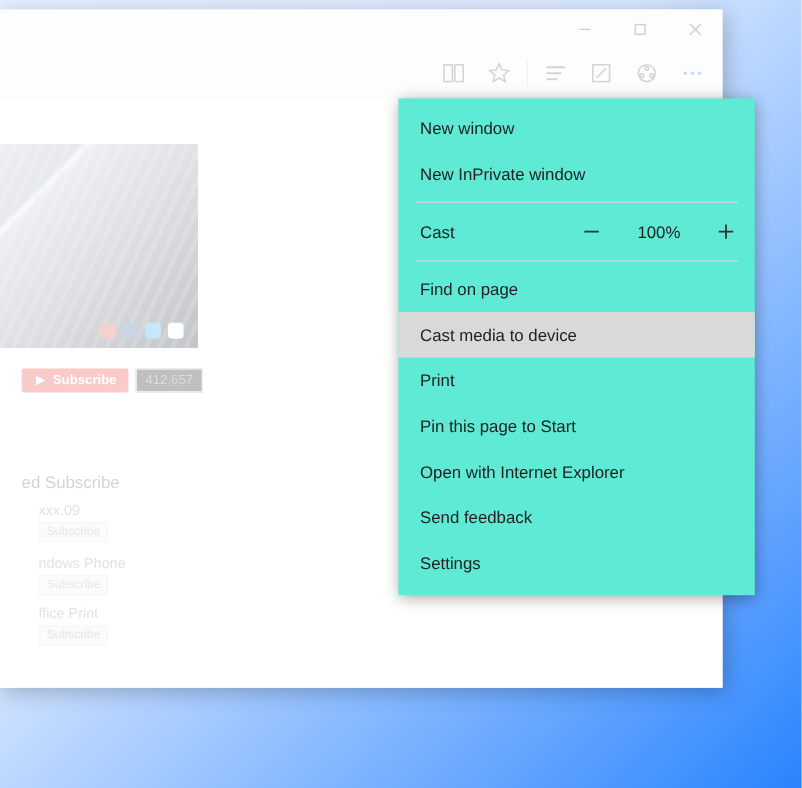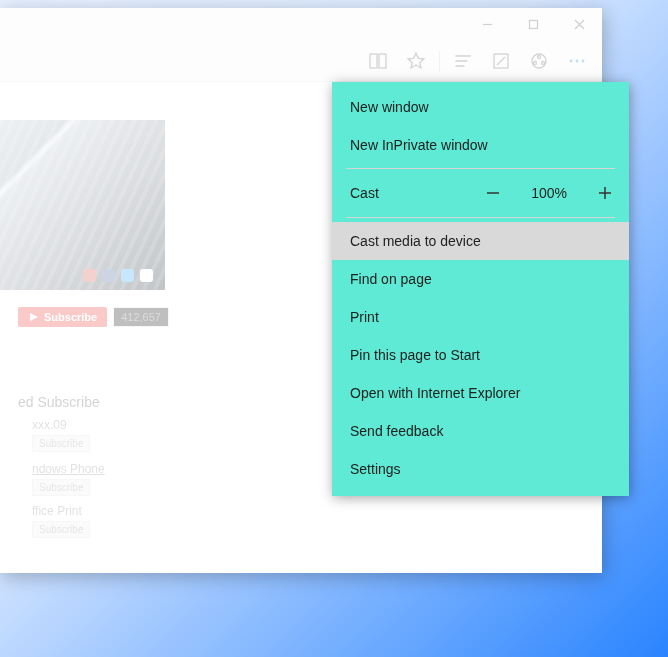--- a/index.html
+++ b/index.html
@@ -131,21 +131,21 @@
       </div>
       <div class="sub-count">412,657</div>
     </div>
 
     <div class="chan-title">ed Subscribe</div>
 
     <div class="chan-item" style="top:336px;">
       <div>xxx.09</div>
       <span class="mini">Subscribe</span>
     </div>
-    <div class="chan-item" style="top:380px;text-decoration:underline;">
+    <div class="chan-item" style="top:380px;">
       <div>ndows Phone</div>
       <span class="mini">Subscribe</span>
     </div>
     <div class="chan-item" style="top:422px;">
       <div>ffice Print</div>
       <span class="mini">Subscribe</span>
     </div>
   </div>
 
   <div class="whitewash"></div>
@@ -166,20 +166,20 @@
       <span>100%</span>
       <div class="zbtn">
         <svg width="16" height="16" stroke="currentColor" stroke-width="1.5">
             <line x1="2" y1="8" x2="14" y2="8"></line>
             <line x1="8" y1="2" x2="8" y2="14"></line>
           </svg>
       </div>
     </div>
   </div>
   <div class="sep"></div>
+  <div class="mi">Find on page</div>
   <div class="mi hover">Cast media to device</div>
-  <div class="mi">Find on page</div>
   <div class="mi">Print</div>
   <div class="mi">Pin this page to Start</div>
   <div class="mi">Open with Internet Explorer</div>
   <div class="mi">Send feedback</div>
   <div class="mi">Settings</div>
 </div>
 
 </body></html>

